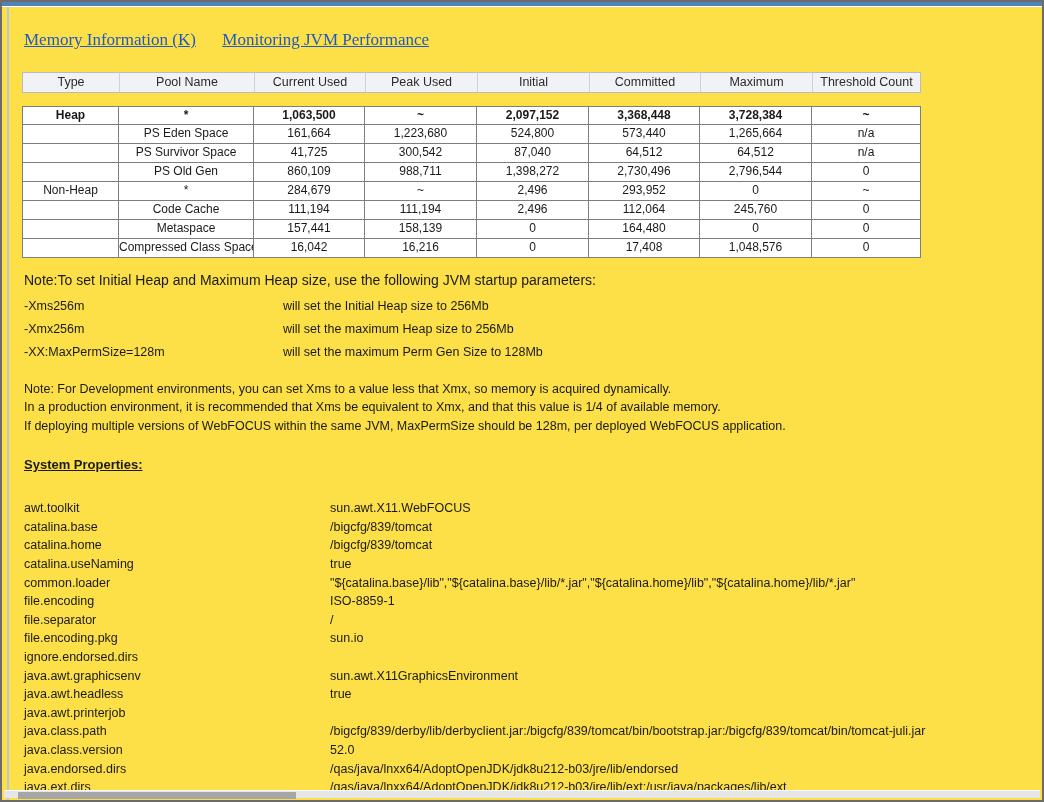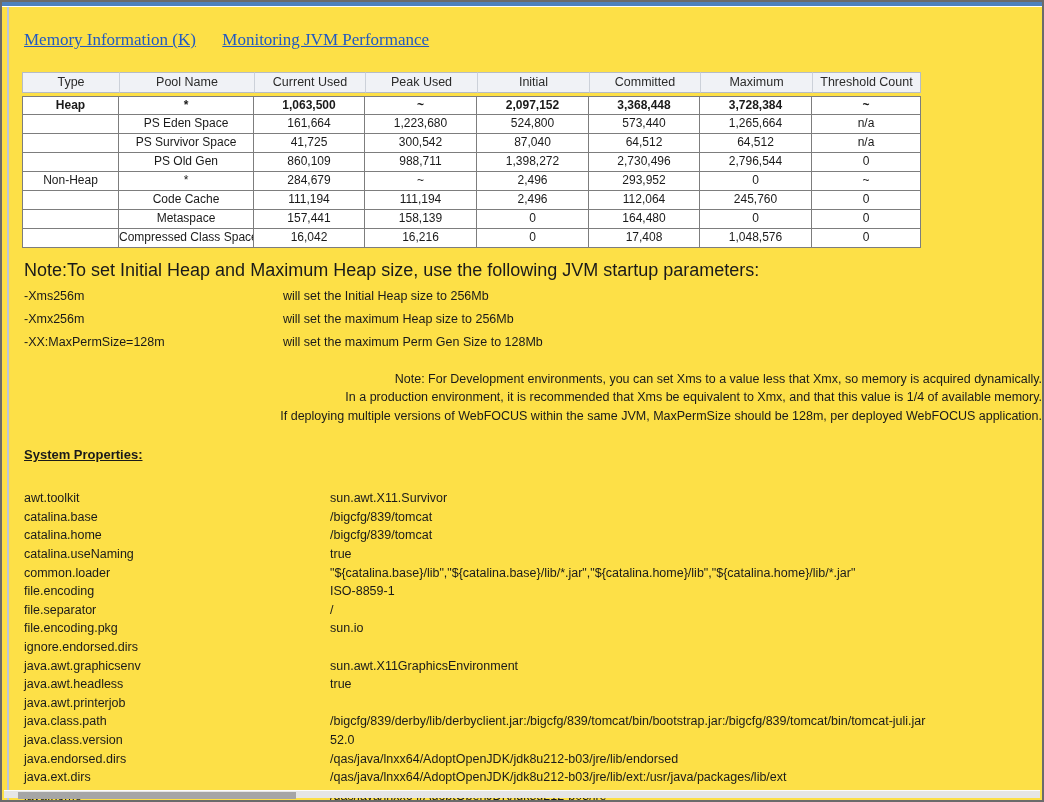--- a/index.html
+++ b/index.html
@@ -34,38 +34,38 @@
     display:grid;
     grid-template-columns:97px 135px 111px 112px 112px 111px 112px 109px;
     width:899px;
     font-size:12px;
   }
   .hc {
     background:#f0f2f6; color:#2b2b2b;
     height:21px; line-height:19px; text-align:center;
     border-top:1px solid #b6bcc6; border-bottom:1px solid #b6bcc6;
     border-left:1px solid #ccd1d9;
-    margin-bottom:3px; font-size:12.5px;
+    margin-bottom:13px; font-size:12.5px;
   }
   .hc.first { border-left:1px solid #b6bcc6; }
   .hc.last  { border-right:1px solid #b6bcc6; }
   .bc {
     background:#fff; height:19px; line-height:17px; text-align:center;
     border-right:1px solid #7d7d7d; border-bottom:1px solid #7d7d7d;
     white-space:nowrap; overflow:hidden;
   }
   .bc.c0 { border-left:1px solid #7d7d7d; }
   .bc.r0 { border-top:1px solid #7d7d7d;font-weight:bold; }
 
   
-  .note-intro { margin:13px 0 0 14px; font-size:18px; line-height:18px; }
+  .note-intro { margin:13px 0 0 14px; font-size:14px; line-height:18px; }
   .param-rows { margin:5px 0 0 14px; }
   .param-row { display:grid; grid-template-columns:259px 1fr; height:23px; align-items:center; font-size:12.5px; }
   .note2 { margin:17px 0 0 14px; font-size:12.5px; }
-  .note2 div { line-height:18.3px;text-align:right; }
+  .note2 div { line-height:18.3px; }
 
   .sysprops-heading {
     margin:22px 0 0 14px; font-size:13px; font-weight:bold;
     text-decoration:underline;
   }
   .props { margin:27px 0 0 14px; }
   .prop-row { display:grid; grid-template-columns:306px 1fr; height:18.6px; align-items:center; font-size:12.5px; }
   .prop-row .val { white-space:nowrap; overflow:hidden; }
 
   
@@ -186,21 +186,21 @@
     <div class="note2">
         <div class="">Note: For Development environments, you can set Xms to a value less that Xmx, so memory is acquired dynamically.</div>
         <div class="">In a production environment, it is recommended that Xms be equivalent to Xmx, and that this value is 1/4 of available memory.</div>
         <div class="">If deploying multiple versions of WebFOCUS within the same JVM, MaxPermSize should be 128m, per deployed WebFOCUS application.</div>
       </div>
 
     <div class="sysprops-heading">System Properties:</div>
     <div class="props">
         <div class="prop-row">
           <div class="key">awt.toolkit</div>
-          <div class="val">sun.awt.X11.Survivor</div>
+          <div class="val">sun.awt.X11.WebFOCUS</div>
         </div>
         <div class="prop-row">
           <div class="key">catalina.base</div>
           <div class="val">/bigcfg/839/tomcat</div>
         </div>
         <div class="prop-row">
           <div class="key">catalina.home</div>
           <div class="val">/bigcfg/839/tomcat</div>
         </div>
         <div class="prop-row">

